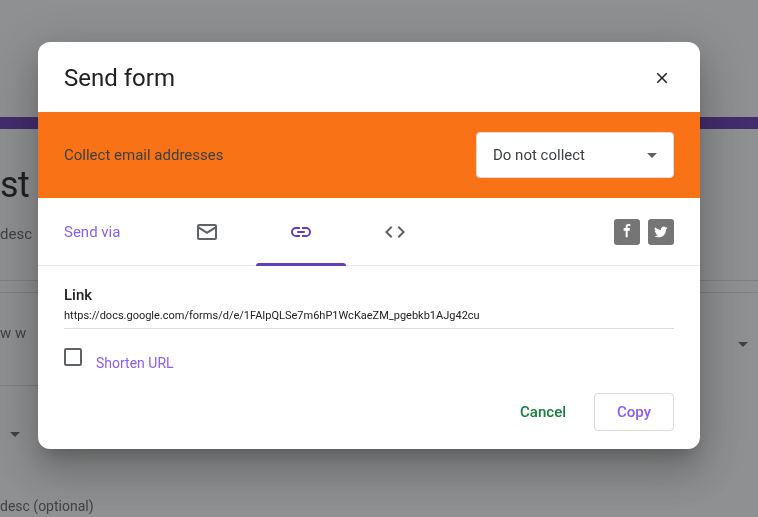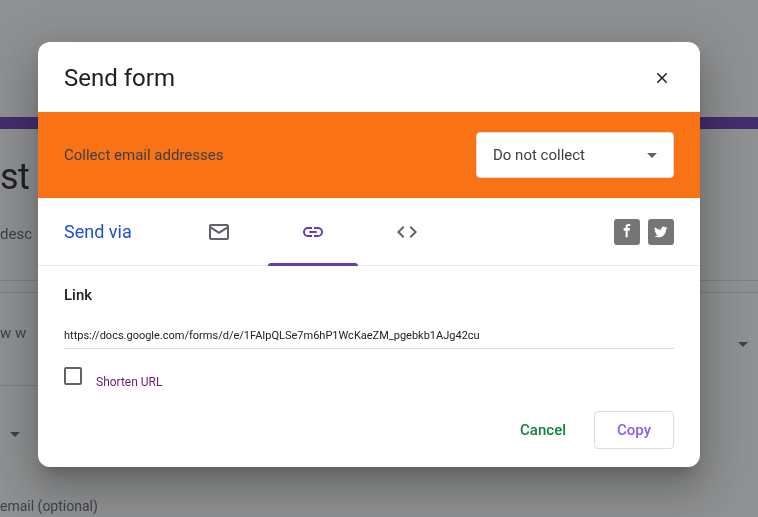--- a/index.html
+++ b/index.html
@@ -12,21 +12,21 @@
   }
   .backdrop {
     position: absolute; inset: 0;
     background: #fff;
   }
   .bg-purple-bar {
     position: absolute; left: 0; top: 117px; width: 758px; height: 12px;
     background: #673ab7;
   }
   .bg-text { position: absolute; color: #202124; }
-  .bg-title { left: 0; top: 156px; font-size: 36px; font-weight: 400; letter-spacing: -0.5px; }
+  .bg-title { left: 0; top: 164px; font-size: 36px; font-weight: 400; letter-spacing: -0.5px; }
   .bg-desc { left: 0; top: 225px; font-size: 15px; color: #5f6368; }
   .bg-hr1 { position: absolute; left: 0; top: 292px; width: 758px; height: 1px; background: #dadce0; }
   .bg-hr1b { position: absolute; left: 0; top: 280px; width: 758px; height: 1px; background: #dadce0; }
   .bg-row { left: 0; top: 324px; font-size: 15px; color: #5f6368; }
   .bg-chev { position: absolute; right: 10px; top: 342px; width: 0; height: 0;
     border-left: 5px solid transparent; border-right: 5px solid transparent;
     border-top: 5px solid #5f6368; }
   .bg-hr2 { position: absolute; left: 0; top: 385px; width: 40px; height: 1px; background: #dadce0; }
   .bg-chev2 { position: absolute; left: 10px; top: 432px; width: 0; height: 0;
     border-left: 5px solid transparent; border-right: 5px solid transparent;
@@ -87,55 +87,55 @@
     border-top: 5px solid #5f6368;
   }
 
   .sendvia-row {
     display: flex; align-items: center;
     padding: 0 26px;
     height: 68px;
     border-bottom: 1px solid #e8eaed;
     position: relative;
   }
-  .sendvia-label { font-size: 18px; color: #1d4ed8; margin-right: 40px; }
+  .sendvia-label { font-size: 15px; color: #8b5cf6; margin-right: 40px; }
   .sendvia-tabs { display: flex; align-items: center; height: 100%; }
   .tab {
     width: 94px; height: 100%;
     display: flex; align-items: center; justify-content: center;
     color: #5f6368; cursor: pointer; position: relative;
   }
   .tab.active { color: #673ab7; }
   .tab.active::after {
     content: ''; position: absolute; left: 2px; right: 2px; bottom: -1px;
     height: 3px; background: #673ab7; border-radius: 3px 3px 0 0;
   }
   .socials { margin-left: auto; display: flex; gap: 8px; }
   .social-btn {
     width: 26px; height: 26px; border-radius: 3px;
     background: #757575;
     display: flex; align-items: center; justify-content: center;
     color: #fff; cursor: pointer;
   }
 
   .link-section { padding: 20px 26px 22px 26px; }
-  .link-label { font-size: 15px; font-weight: 500; color: #202124; margin-bottom: 20px; }
+  .link-label { font-size: 15px; font-weight: 500; color: #202124; }
   .link-input {
     width: 100%; border: none; border-bottom: 1px solid #dadce0;
     font-size: 11px; color: #202124; padding: 4px 0 6px 0;
     font-family: inherit; outline: none; background: transparent;
   }
   .shorten-row {
     display: flex; align-items: center; margin-top: 14px; cursor: pointer;
   }
   .checkbox {
     width: 18px; height: 18px; border: 2px solid #5f6368; border-radius: 2px;
     margin-right: 14px;
   }
-  .shorten-label { font-size: 12px; color: #701a75; margin-top: 12px; }
+  .shorten-label { font-size: 14px; color: #8b5cf6; margin-top: 12px; }
 
   .dialog-actions {
     display: flex; justify-content: flex-end; align-items: center;
     padding: 0 26px 18px 26px;
     gap: 16px;
   }
   .btn-flat {
     font-size: 15px; color: #15803d; padding: 8px 12px;
     cursor: pointer; border-radius: 4px; font-weight: 500;
   }
@@ -151,21 +151,21 @@
 <div class="backdrop">
   <div class="bg-purple-bar"></div>
   <div class="bg-text bg-title">st</div>
   <div class="bg-text bg-desc">desc</div>
   <div class="bg-hr1b"></div>
   <div class="bg-hr1"></div>
   <div class="bg-text bg-row">w w</div>
   <div class="bg-chev"></div>
   <div class="bg-hr2"></div>
   <div class="bg-chev2"></div>
-  <div class="bg-text bg-label">email (optional)</div>
+  <div class="bg-text bg-label">desc (optional)</div>
 </div>
 
 <div class="scrim"></div>
 
 <div class="dialog">
   <div class="dialog-header">
     <div class="dialog-title">Send form</div>
     <div class="close-btn">
       <svg width="18" height="18" viewBox="0 0 24 24">
           <path fill="currentColor" d="M19 6.41L17.59 5 12 10.59 6.41 5 5 6.41 10.59 12 5 17.59 6.41 19 12 13.41 17.59 19 19 17.59 13.41 12z"></path>

